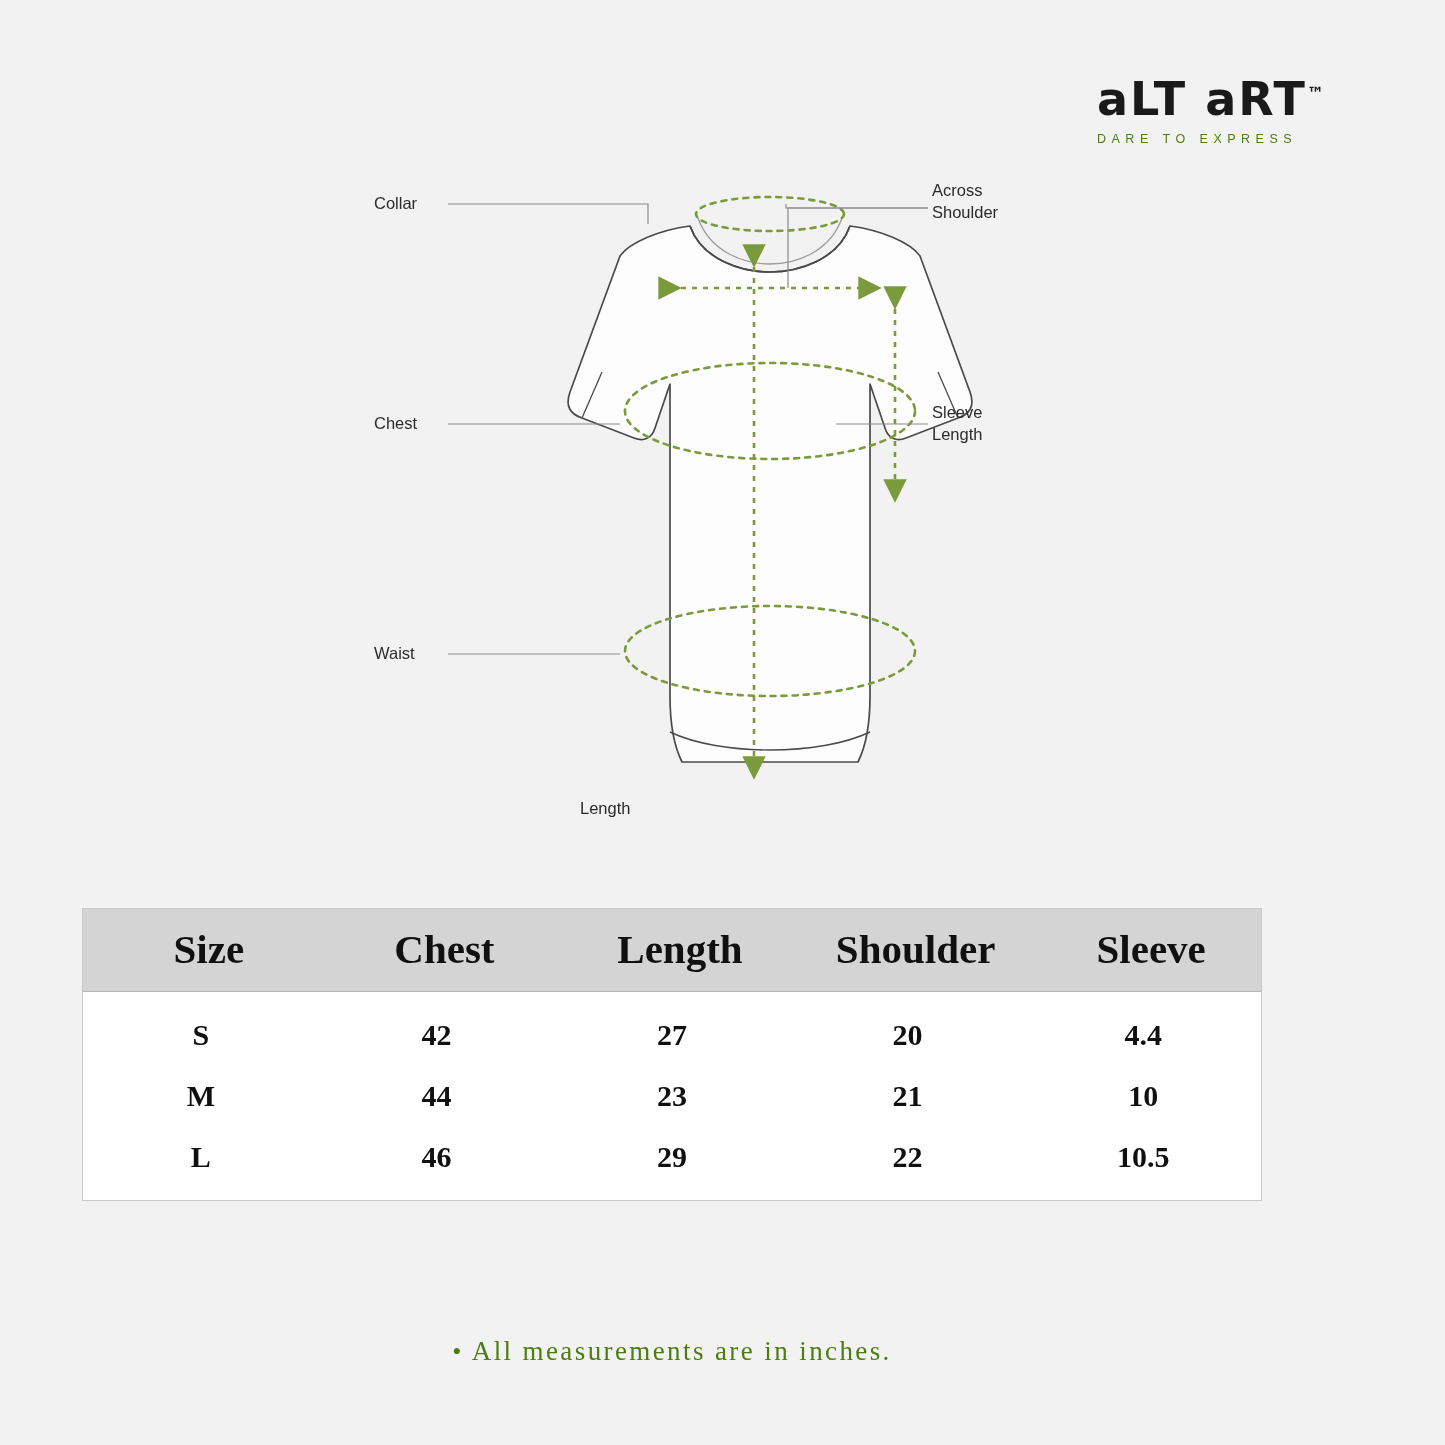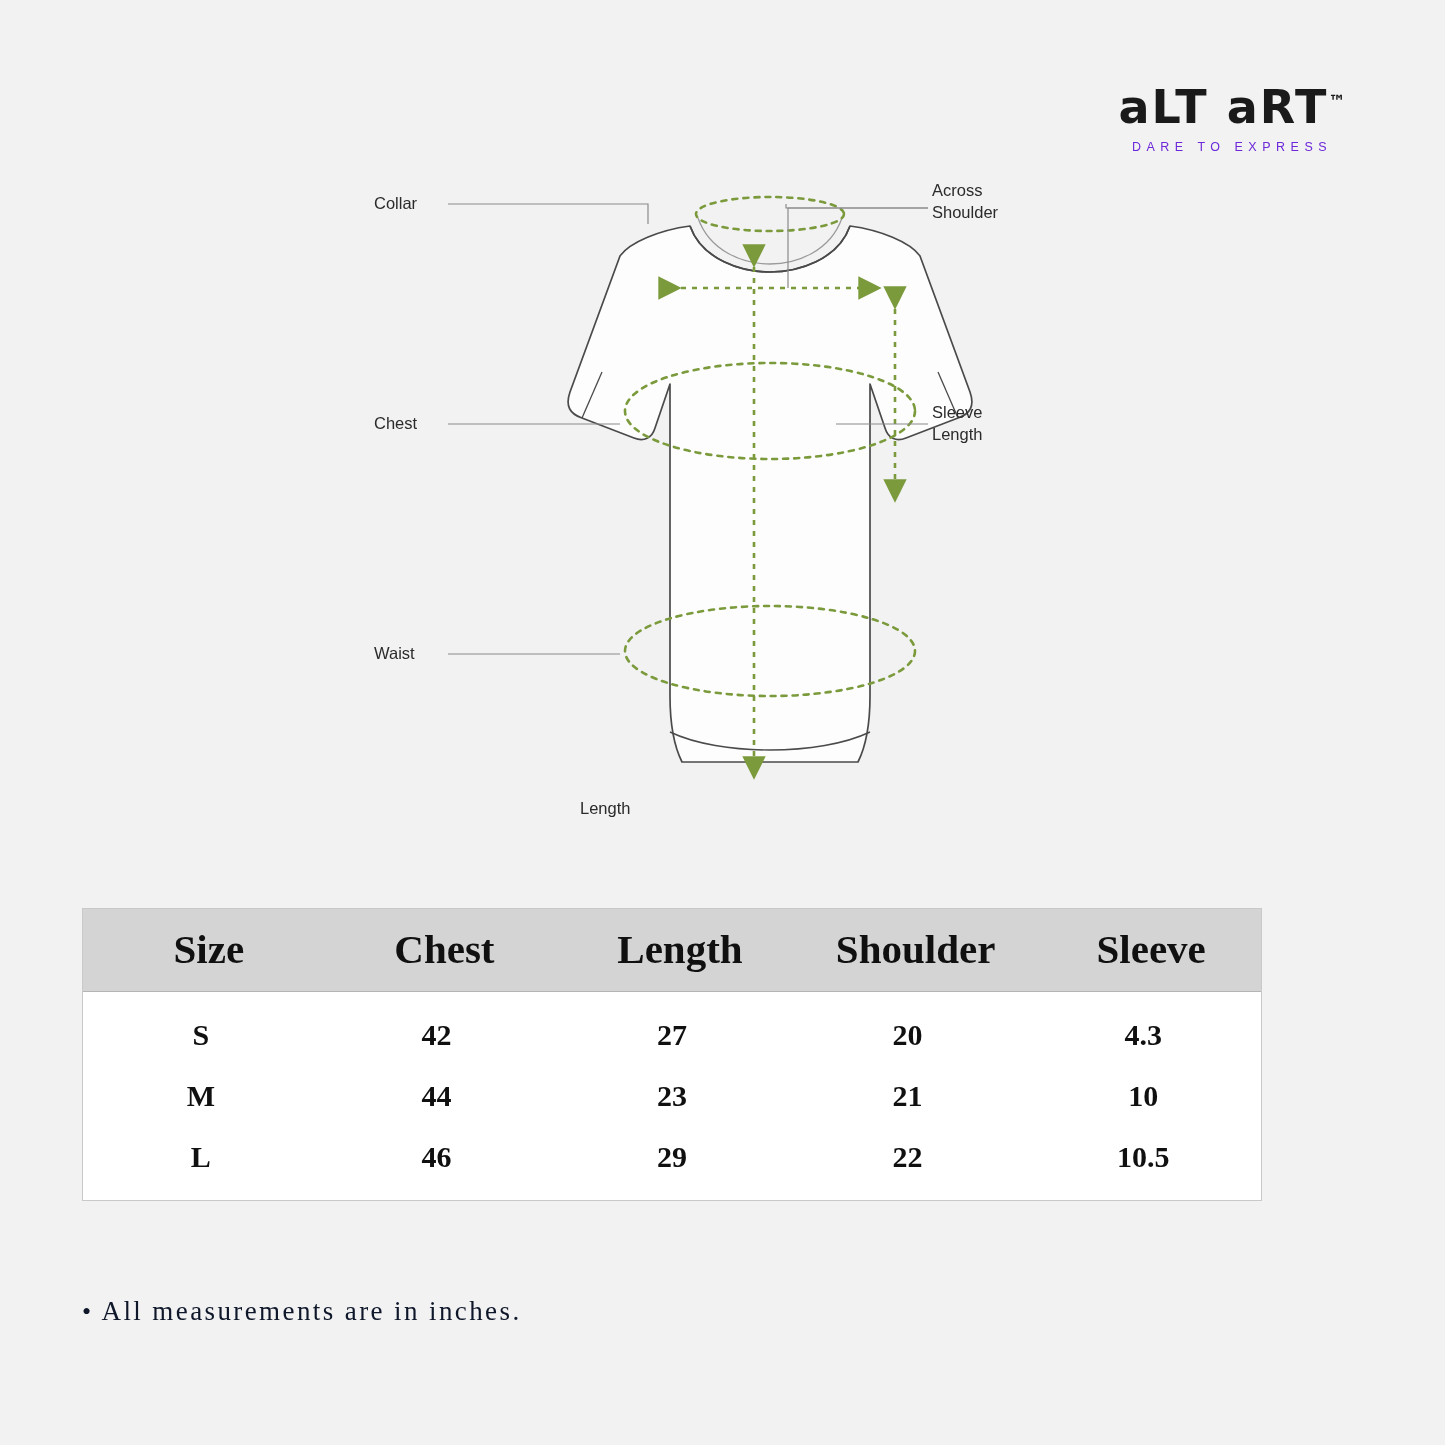--- a/index.html
+++ b/index.html
@@ -11,24 +11,23 @@
     height: 1445px;
     background: #f2f2f2;
     font-family: "Liberation Sans", sans-serif;
     position: relative;
     overflow: hidden;
   }
 
   
   .brand {
     position: absolute;
-    top: 84px;
+    top: 76px;
     right: 78px;
     width: 270px;
-    text-align: center;
   }
   .brand-name {
     font-family: "DejaVu Sans", sans-serif;
     font-size: 46px;
     font-weight: 700;
     letter-spacing: 2px;
     color: #1a1a1a;
     line-height: 1;
     white-space: nowrap;
   }
@@ -36,21 +35,21 @@
     font-size: 17px;
     vertical-align: super;
     font-weight: 700;
     letter-spacing: 0;
   }
   .brand-tagline {
     margin-top: 10px;
     font-family: "Liberation Sans", sans-serif;
     font-size: 12.5px;
     letter-spacing: 5.5px;
-    color: #6d28d9;
+    color: #4d7c0f;
     white-space: nowrap;
   }
 
   
   .diagram-wrap {
     position: absolute;
     left: 330px;
     top: 156px;
     width: 760px;
     height: 700px;
@@ -101,27 +100,27 @@
   table.size-table tbody tr:first-child td {
     padding-top: 26px;
   }
   table.size-table tbody tr:last-child td {
     padding-bottom: 26px;
   }
 
   .footnote {
     position: absolute;
     left: 82px;
-    top: 1296px;
+    top: 1336px;
     width: 1180px;
-    text-align: left;
+    text-align: center;
     font-family: "Liberation Serif", serif;
     font-size: 27px;
     letter-spacing: 2.4px;
-    color: #0f172a;
+    color: #4d7c0f;
   }
   .footnote .bullet {
     font-size: 26px;
     margin-right: 8px;
   }
 </style>
 </head>
 <body>
 
 <div class="brand">
@@ -224,21 +223,21 @@
         <th>Shoulder</th>
         <th>Sleeve</th>
       </tr>
     </thead>
     <tbody>
       <tr>
         <td>S</td>
         <td>42</td>
         <td>27</td>
         <td>20</td>
-        <td>4.3</td>
+        <td>4.4</td>
       </tr>
       <tr>
         <td>M</td>
         <td>44</td>
         <td>23</td>
         <td>21</td>
         <td>10</td>
       </tr>
       <tr>
         <td>L</td>

